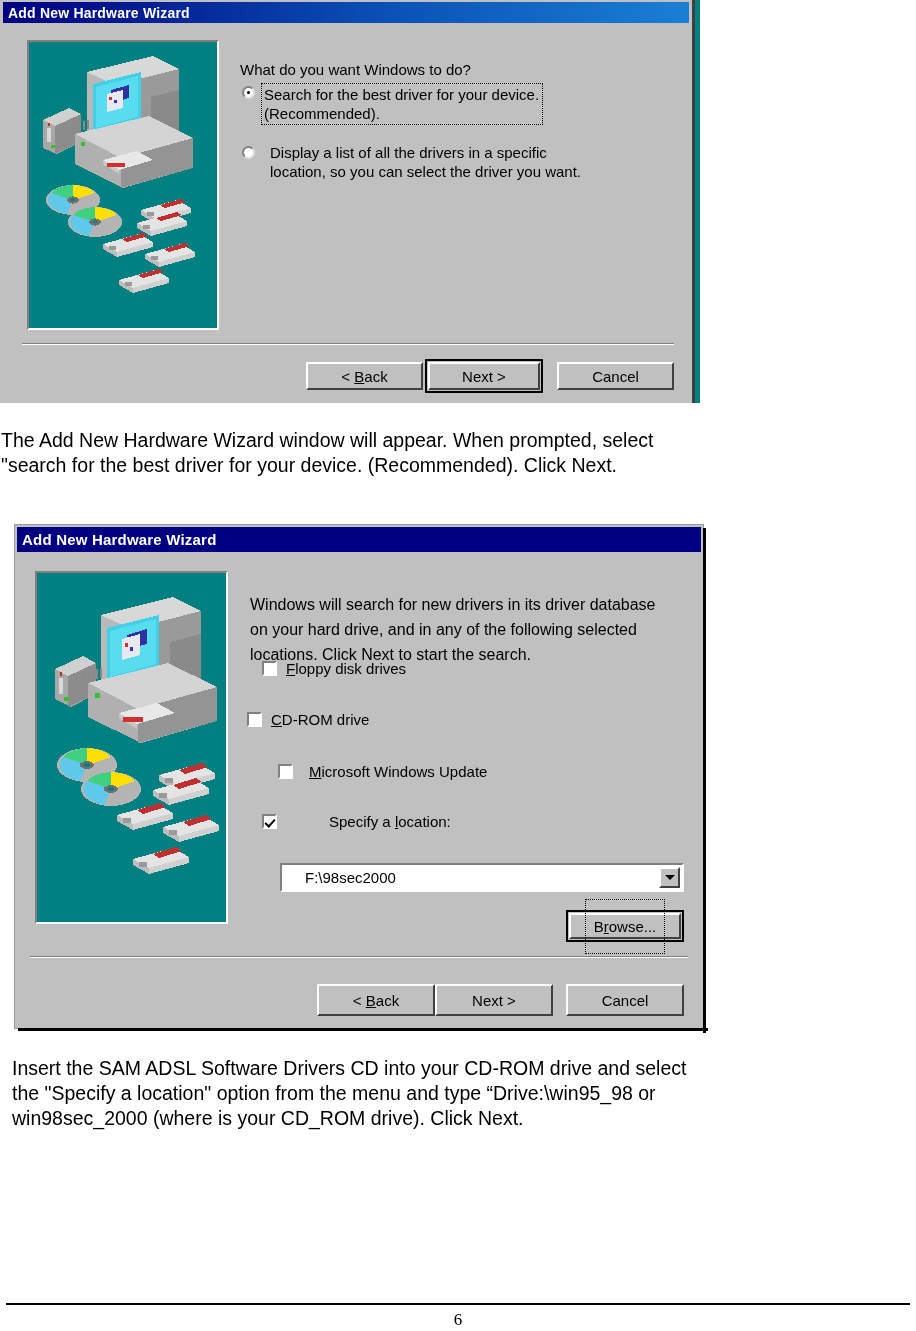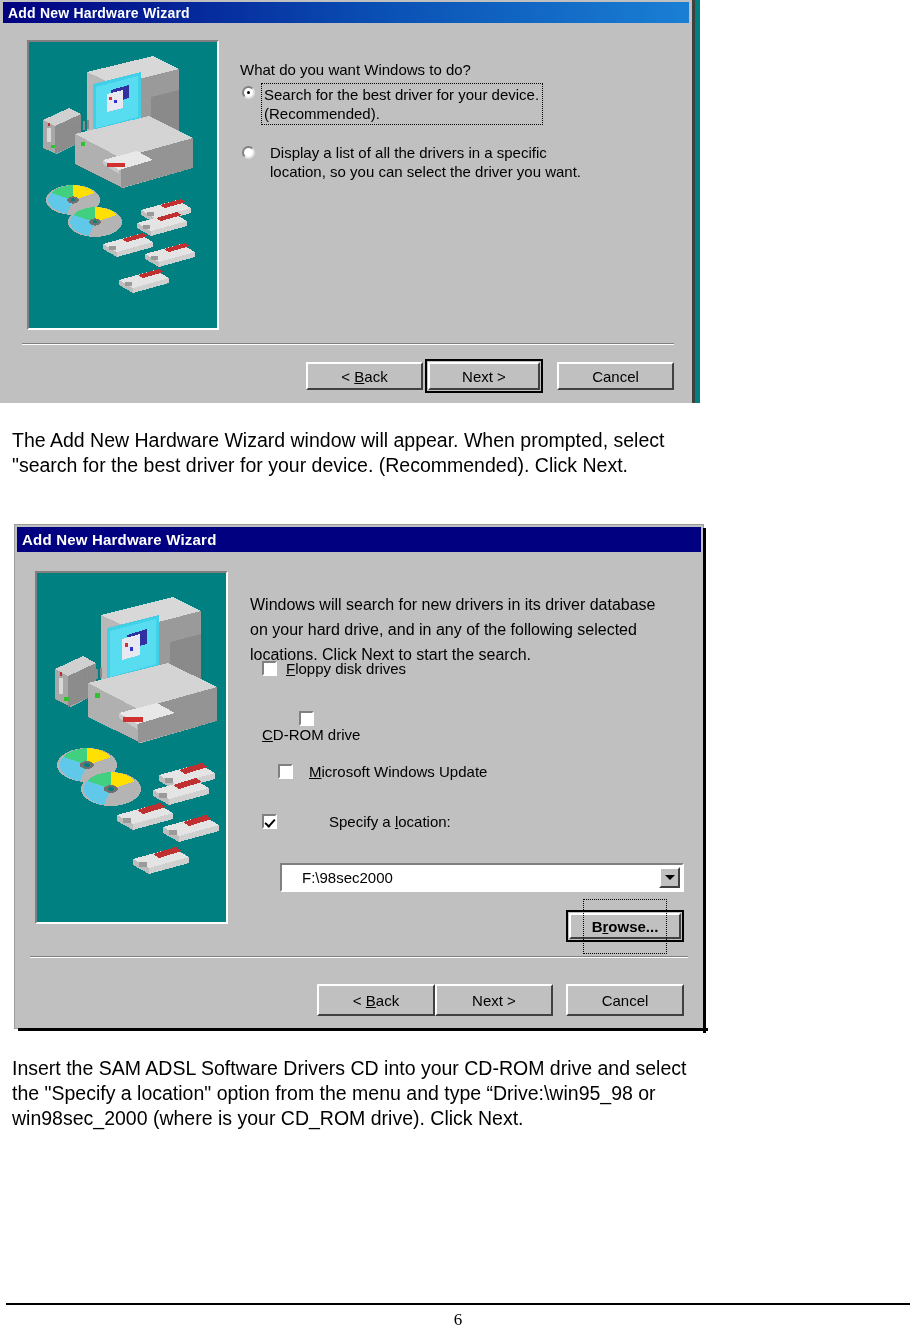--- a/index.html
+++ b/index.html
@@ -141,25 +141,26 @@
     border-top: 2px solid #808080;
     border-left: 2px solid #808080;
     border-right: 2px solid #ffffff;
     border-bottom: 2px solid #ffffff;
     box-sizing: border-box;
     display: flex;
     align-items: center;
   }
   .combo-text {
     flex: 1 1 auto;
-    padding-left: 20px;
+    padding-left: 8px;
     font-size: 15px;
     color: #000;
     white-space: nowrap;
     overflow: hidden;
+    margin-left: 15px;
   }
   .combo-arrow {
     width: 21px;
     height: 21px;
     margin-right: 2px;
     background: #c0c0c0;
     border-top: 2px solid #ffffff;
     border-left: 2px solid #ffffff;
     border-right: 2px solid #404040;
     border-bottom: 2px solid #404040;
@@ -206,21 +207,20 @@
     border-right: 2px solid #404040;
     border-bottom: 2px solid #404040;
     box-sizing: border-box;
     display: flex;
     align-items: center;
     justify-content: center;
   }
   .btn .focus-dots {
     border: 1px dotted #000000;
     padding: 18px 8px;
-    font-weight: bold;
   }
   u { text-decoration: underline; }
 
   .etched-line {
     position: absolute;
     border-top: 1px solid #808080;
     border-bottom: 1px solid #ffffff;
     height: 0;
     box-sizing: border-box;
   }
@@ -382,21 +382,21 @@
 
         <span>Next &gt;</span>
       </span>
     </div>
     <div class="btn" style="left:557px; top:339px; width:117px; height:28px;">
       <span>Cancel</span>
     </div>
   </div>
 </div>
 
-<div class="doc-para" style="left:12px; top:428px; width:890px;">The Add New Hardware Wizard window will appear.  When prompted, select
+<div class="doc-para" style="left:1px; top:428px; width:890px;">The Add New Hardware Wizard window will appear.  When prompted, select
 "search for the best driver for your device.  (Recommended).  Click Next.</div>
 
 <div class="win-dialog" style="left:14px; top:524px; width:690px; height:505px; background:#c0c0c0;
             border:1px solid #9a9a9a;">
 
   <div style="position:absolute; right:-3px; top:3px; width:3px; height:505px; background:#000000;"></div>
   <div style="position:absolute; left:3px; bottom:-3px; width:690px; height:3px; background:#000000;"></div>
 
   <div class="titlebar" style="position:absolute; left:2px; top:2px; width:684px; height:25px; background:#000080;">
     <span class="titlebar-text" style="font-size:15px;">Add New Hardware Wizard</span>
@@ -495,21 +495,21 @@
 
     <div class="prompt-text" style="left:235px; top:22px; width:440px; line-height:25px; font-size:16px;">Windows will search for new drivers in its driver database
 on your hard drive, and in any of the following selected
 locations. Click Next to start the search.</div>
 
     <div class="check-row" style="left:247px; top:108px;">
       <span class="check-box"></span>
       <span class="check-label"><u>F</u>loppy disk drives</span>
     </div>
 
-    <div class="check-row" style="left:238px; top:159px;flex-direction:column;">
+    <div class="check-row" style="left:232px; top:159px;">
       <span class="check-box"></span>
       <span class="check-label"><u>C</u>D-ROM drive</span>
     </div>
 
     <div class="check-row" style="left:263px; top:211px;gap:7px;">
       <span class="check-box"></span>
       <span class="check-label"><u>M</u>icrosoft Windows Update</span>
     </div>
 
     <div class="check-row" style="left:247px; top:261px;gap:43px;">

